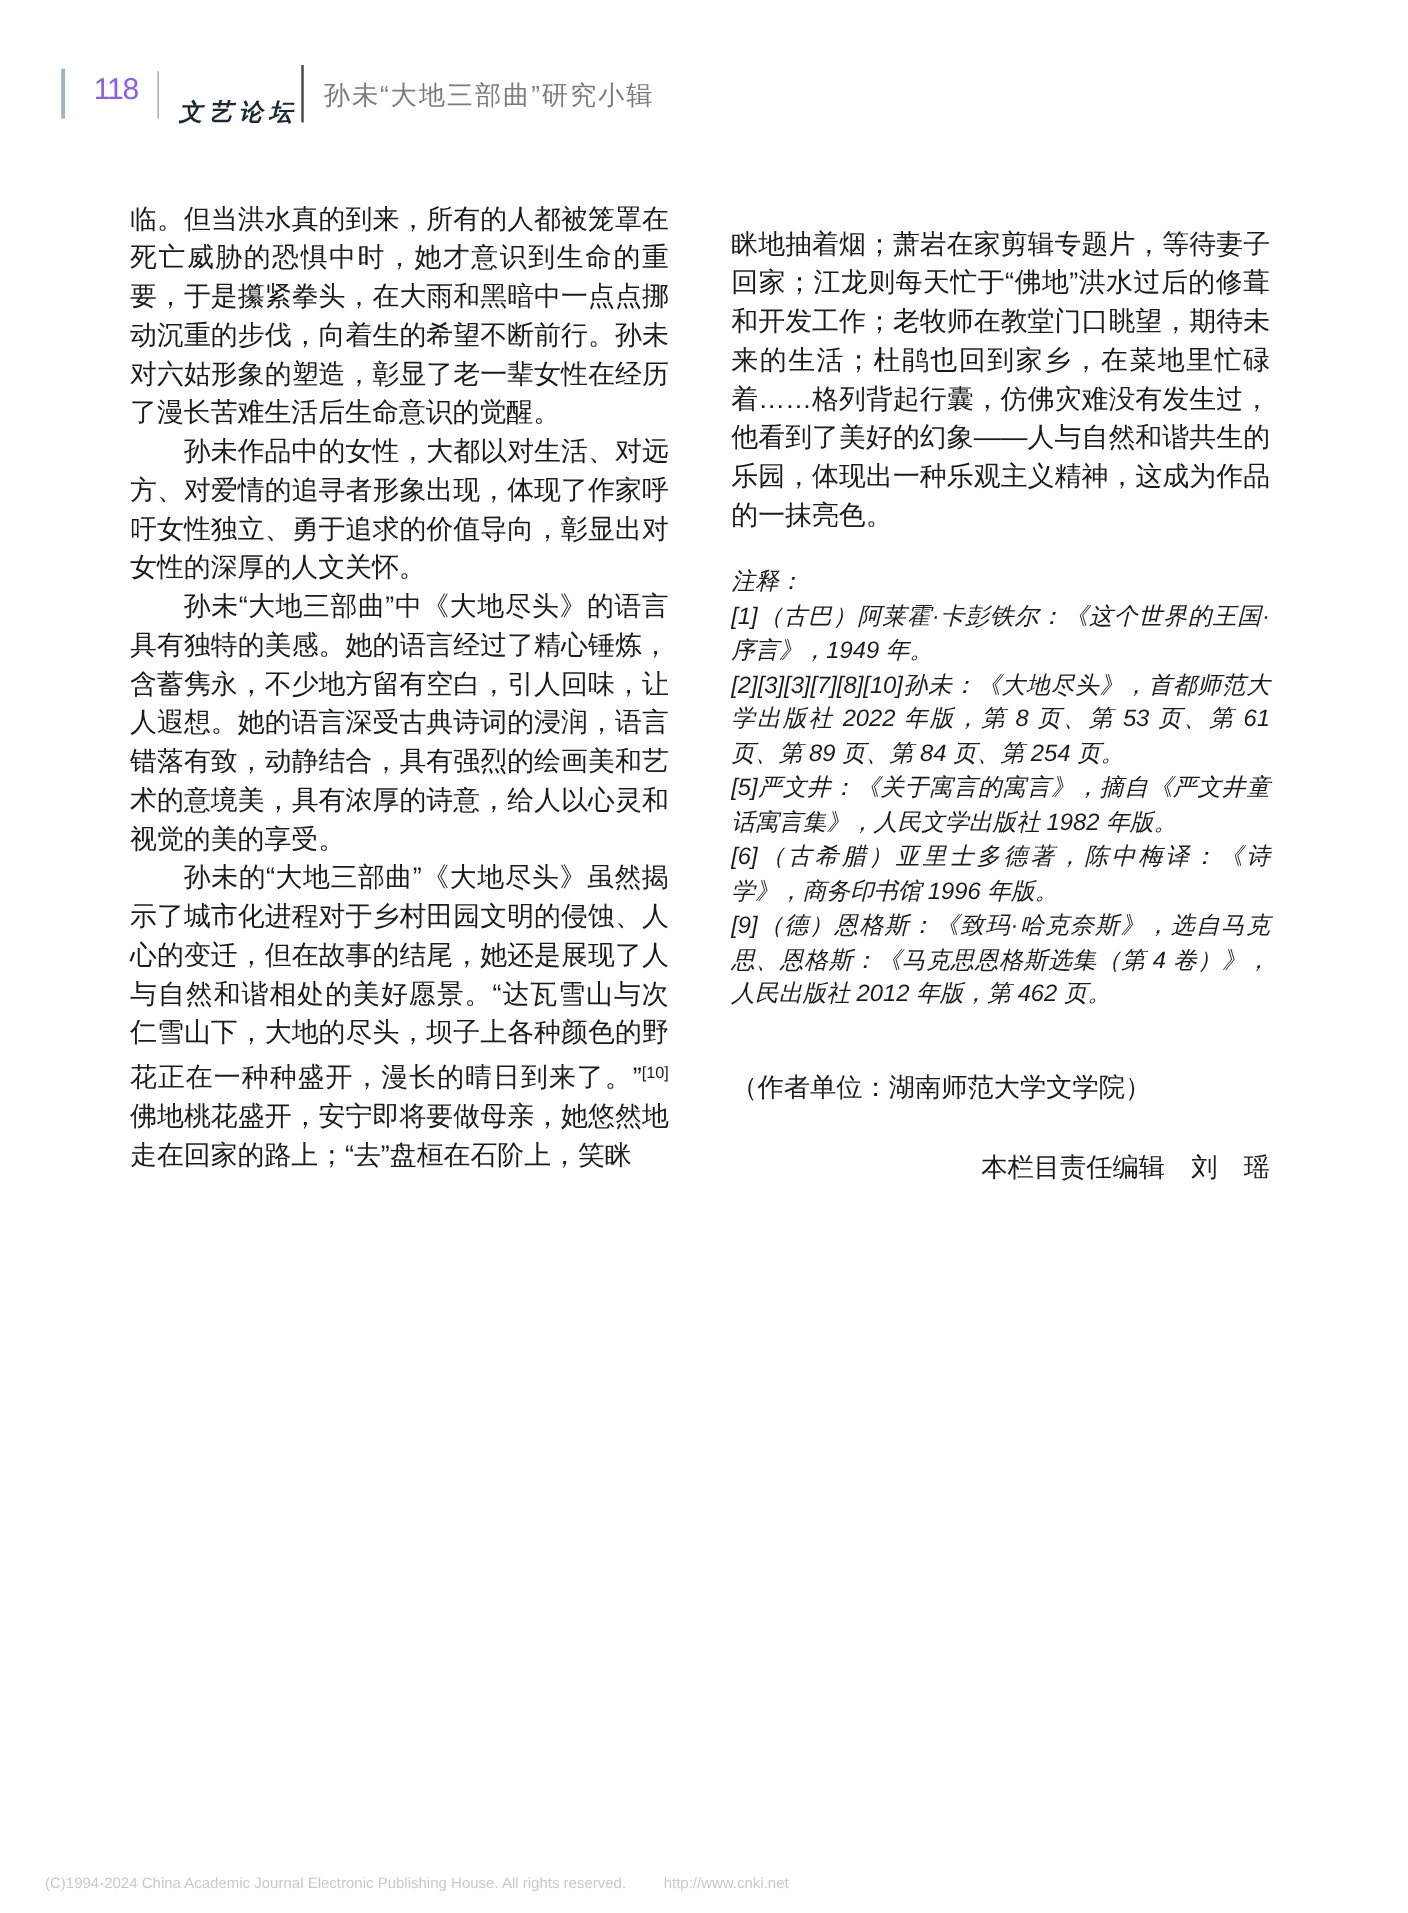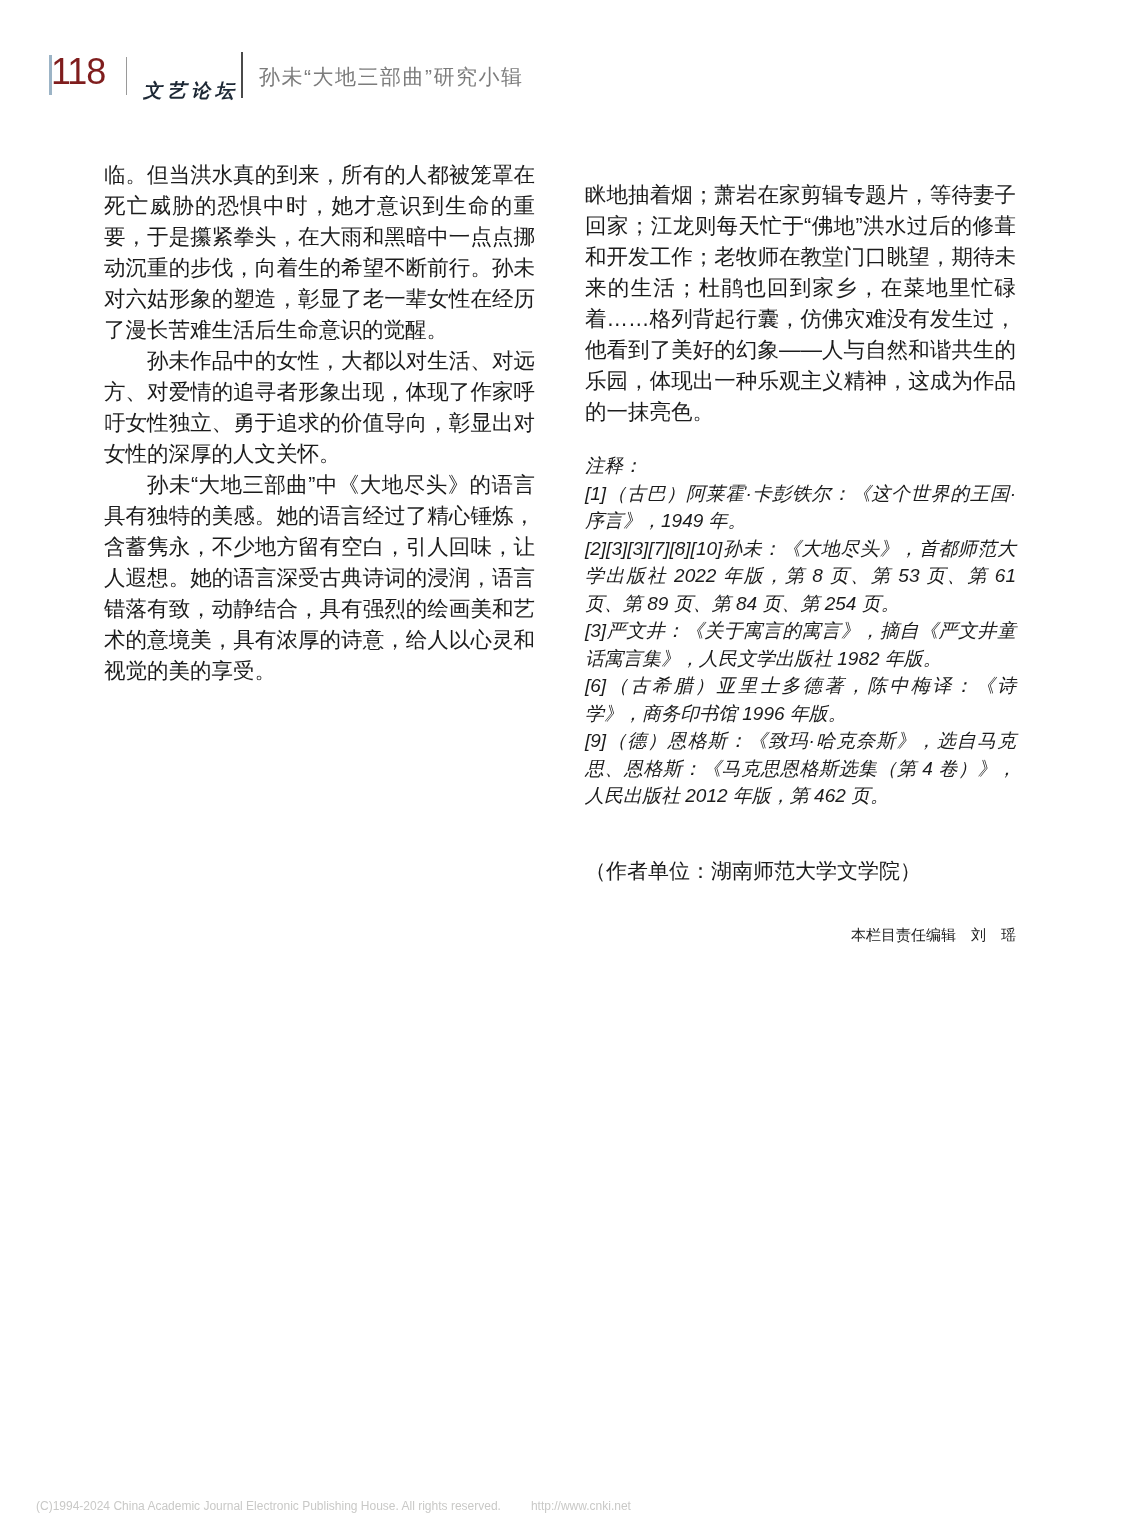--- a/index.html
+++ b/index.html
@@ -11,23 +11,23 @@
     font-family: "Liberation Sans", sans-serif;
     overflow: hidden;
   }
 
   
   .page-tick {
     position: absolute; left: 49px; top: 55px;
     width: 3px; height: 40px; background: #9cb4c6;
   }
   .page-number {
-    position: absolute; left: 51px; top: 50px;
-    font-size: 36px; line-height: 44px;
-    color: #7f1d1d; letter-spacing: -1px;
+    position: absolute; left: 75px; top: 50px;
+    font-size: 24px; line-height: 44px;
+    color: #8b5cf6; letter-spacing: -1px;
   }
   .hdiv1 {
     position: absolute; left: 126px; top: 57px;
     width: 1px; height: 38px; background: #9a9a9a;
   }
   .journal-logo {
     position: absolute; left: 143px; top: 63px;
     font-family: "DejaVu Serif", serif;
     font-style: italic; font-weight: bold;
     font-size: 19px; line-height: 30px;
@@ -61,21 +61,21 @@
     font-size: 19px; line-height: 27.5px;
   }
   .notes p { margin: 0; font-style: italic; }
 
   .author-line {
     margin-top: 45px; text-align: left;
     font-size: 21px; line-height: 31px;
   }
   .editor-line {
     margin-top: 33px; text-align: right;
-    font-size: 15px; line-height: 31px;
+    font-size: 21px; line-height: 31px;
   }
 
   
   .footer {
     position: absolute; left: 36px; top: 1493px;
     font-family: Liberation Sans, sans-serif;
     font-size: 12px; line-height: 26px;
     color: #c9c9c7; white-space: nowrap;
   }
   .footer .url { margin-left: 30px; }
@@ -89,30 +89,31 @@
   <div class="page-number">118</div>
   <div class="hdiv1"></div>
   <div class="journal-logo">文艺论坛</div>
   <div class="hdiv2"></div>
   <div class="column-title">孙未“大地三部曲”研究小辑</div>
 
   <div class="col left-col">
     <p>临。但当洪水真的到来，所有的人都被笼罩在死亡威胁的恐惧中时，她才意识到生命的重要，于是攥紧拳头，在大雨和黑暗中一点点挪动沉重的步伐，向着生的希望不断前行。孙未对六姑形象的塑造，彰显了老一辈女性在经历了漫长苦难生活后生命意识的觉醒。</p>
     <p class="indent">孙未作品中的女性，大都以对生活、对远方、对爱情的追寻者形象出现，体现了作家呼吁女性独立、勇于追求的价值导向，彰显出对女性的深厚的人文关怀。</p>
     <p class="indent">孙未“大地三部曲”中《大地尽头》的语言具有独特的美感。她的语言经过了精心锤炼，含蓄隽永，不少地方留有空白，引人回味，让人遐想。她的语言深受古典诗词的浸润，语言错落有致，动静结合，具有强烈的绘画美和艺术的意境美，具有浓厚的诗意，给人以心灵和视觉的美的享受。</p>
+    <p class="indent"><span>孙未的“大地三部曲”《大地尽头》虽然揭示了城市化进程对于乡村田园文明的侵蚀、人心的变迁，但在故事的结尾，她还是展现了人与自然和谐相处的美好愿景。“达瓦雪山与次仁雪山下，大地的尽头，坝子上各种颜色的野花正在一种种盛开，漫长的晴日到来了。”</span><span class="sup">[10]</span><span>佛地桃花盛开，安宁即将要做母亲，她悠然地走在回家的路上；“去”盘桓在石阶上，笑眯</span></p>
   </div>
 
   <div class="col right-col">
     <p>眯地抽着烟；萧岩在家剪辑专题片，等待妻子回家；江龙则每天忙于“佛地”洪水过后的修葺和开发工作；老牧师在教堂门口眺望，期待未来的生活；杜鹃也回到家乡，在菜地里忙碌着……格列背起行囊，仿佛灾难没有发生过，他看到了美好的幻象——人与自然和谐共生的乐园，体现出一种乐观主义精神，这成为作品的一抹亮色。</p>
 
     <div class="notes">
       <p>注释：</p>
       <p>[1]（古巴）阿莱霍·卡彭铁尔：《这个世界的王国·序言》，1949 年。</p>
       <p>[2][3][3][7][8][10]孙未：《大地尽头》，首都师范大学出版社 2022 年版，第 8 页、第 53 页、第 61 页、第 89 页、第 84 页、第 254 页。</p>
-      <p>[3]严文井：《关于寓言的寓言》，摘自《严文井童话寓言集》，人民文学出版社 1982 年版。</p>
+      <p>[5]严文井：《关于寓言的寓言》，摘自《严文井童话寓言集》，人民文学出版社 1982 年版。</p>
       <p>[6]（古希腊）亚里士多德著，陈中梅译：《诗学》，商务印书馆 1996 年版。</p>
       <p>[9]（德）恩格斯：《致玛·哈克奈斯》，选自马克思、恩格斯：《马克思恩格斯选集（第 4 卷）》，人民出版社 2012 年版，第 462 页。</p>
     </div>
 
     <div class="author-line">（作者单位：湖南师范大学文学院）</div>
     <div class="editor-line">本栏目责任编辑　刘　瑶</div>
   </div>
 
   <div class="footer">
     <span>(C)1994-2024 China Academic Journal Electronic Publishing House. All rights reserved.</span><span class="url">http://www.cnki.net</span>

